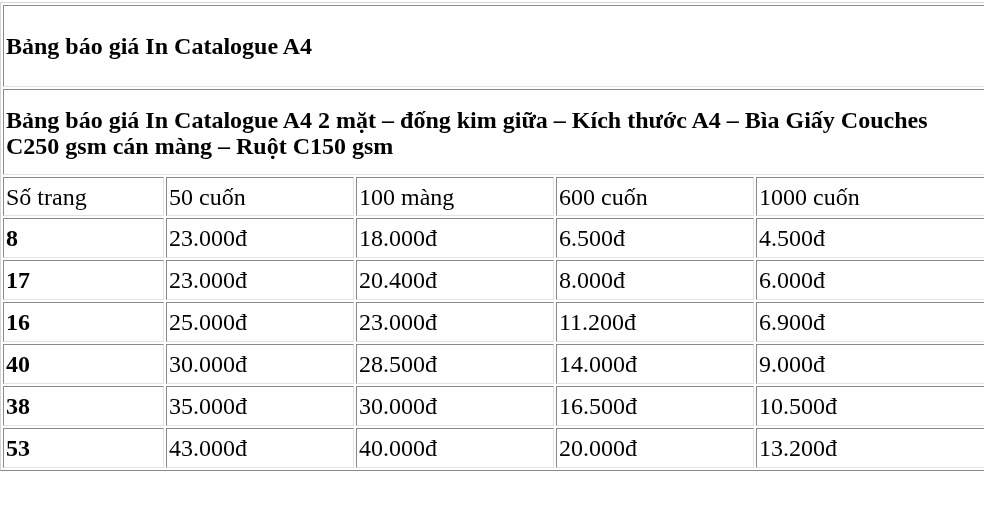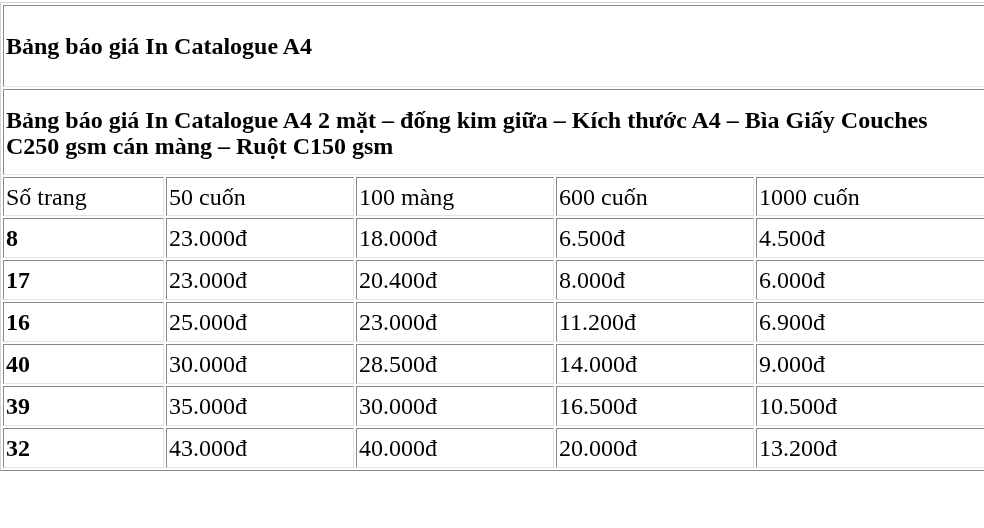--- a/index.html
+++ b/index.html
@@ -112,27 +112,27 @@
       <td class="price-cell">6.900đ</td>
     </tr>
     <tr>
       <td class="row-label">40</td>
       <td class="price-cell">30.000đ</td>
       <td class="price-cell">28.500đ</td>
       <td class="price-cell">14.000đ</td>
       <td class="price-cell">9.000đ</td>
     </tr>
     <tr>
-      <td class="row-label">39</td>
+      <td class="row-label">38</td>
       <td class="price-cell">35.000đ</td>
       <td class="price-cell">30.000đ</td>
       <td class="price-cell">16.500đ</td>
       <td class="price-cell">10.500đ</td>
     </tr>
     <tr>
-      <td class="row-label">32</td>
+      <td class="row-label">53</td>
       <td class="price-cell">43.000đ</td>
       <td class="price-cell">40.000đ</td>
       <td class="price-cell">20.000đ</td>
       <td class="price-cell">13.200đ</td>
     </tr>
   </tbody>
 </table>
 
 </body></html>

